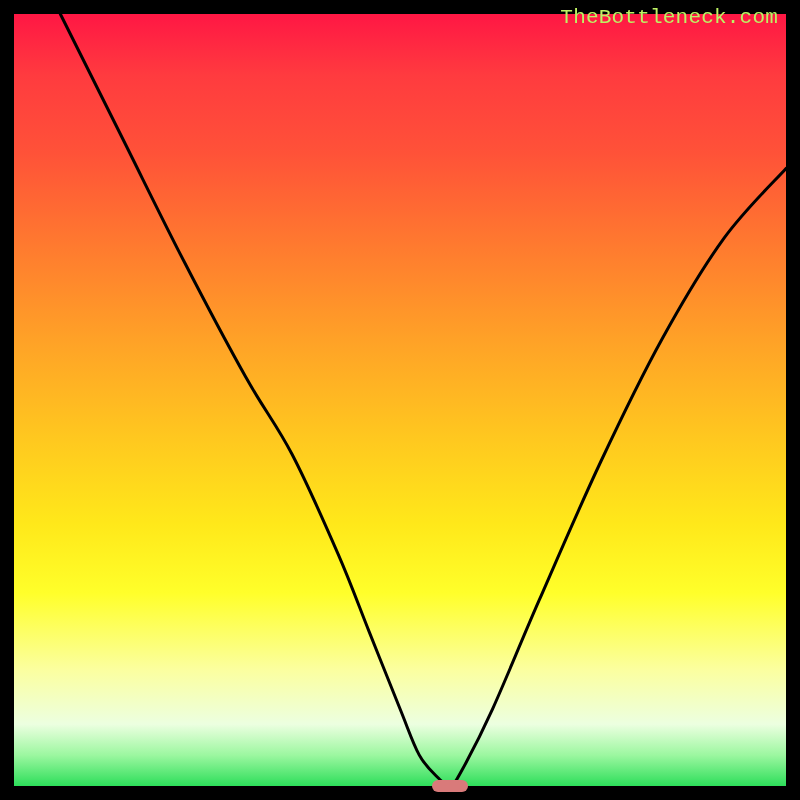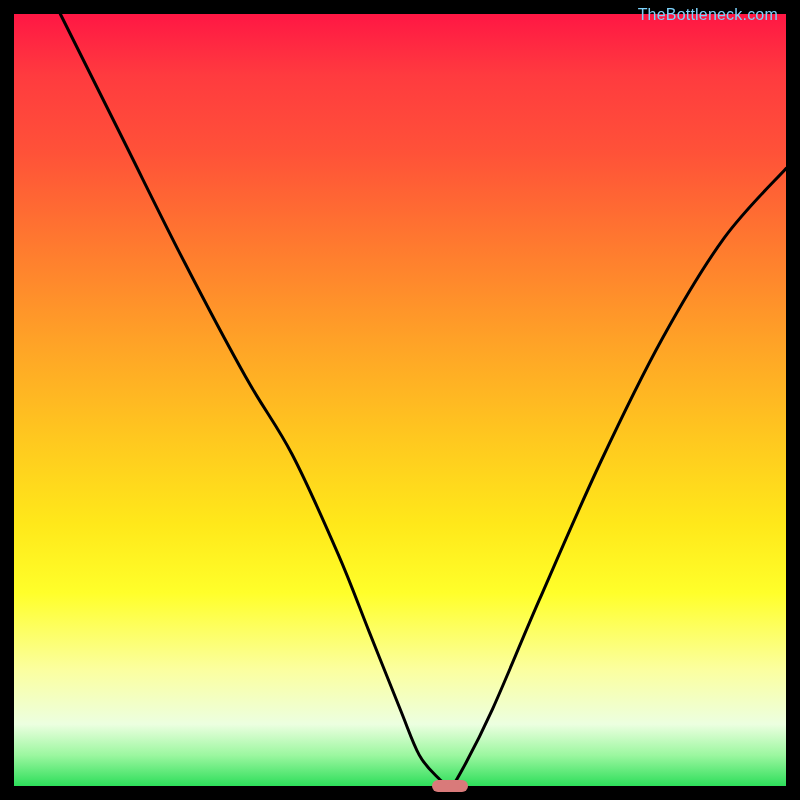--- a/index.html
+++ b/index.html
@@ -35,24 +35,25 @@
       #fbffa0 85%,
       #ecffe0 92%,
       #9cf7a0 96%,
       #2dde5a 100%);
     box-sizing: border-box;
   }
   .watermark {
     position: absolute;
     top: 6px;
     right: 22px;
-    color: #7dd3fc;
-    font-size: 16px;
+    color: #bef264;
+    font-size: 21px;
     letter-spacing: 0.2px;
     user-select: none;
+    font-family: Liberation Mono, monospace;
   }
   svg.curve {
     position: absolute;
     left: 14px;
     top: 14px;
     width: 772px;
     height: 772px;
     overflow: visible;
   }
   .minmarker {

